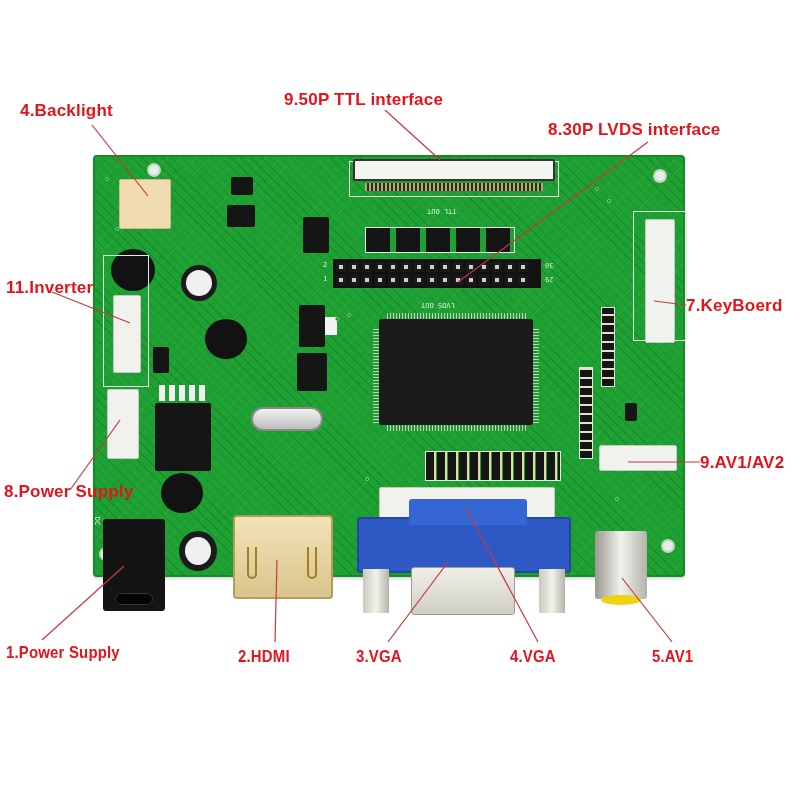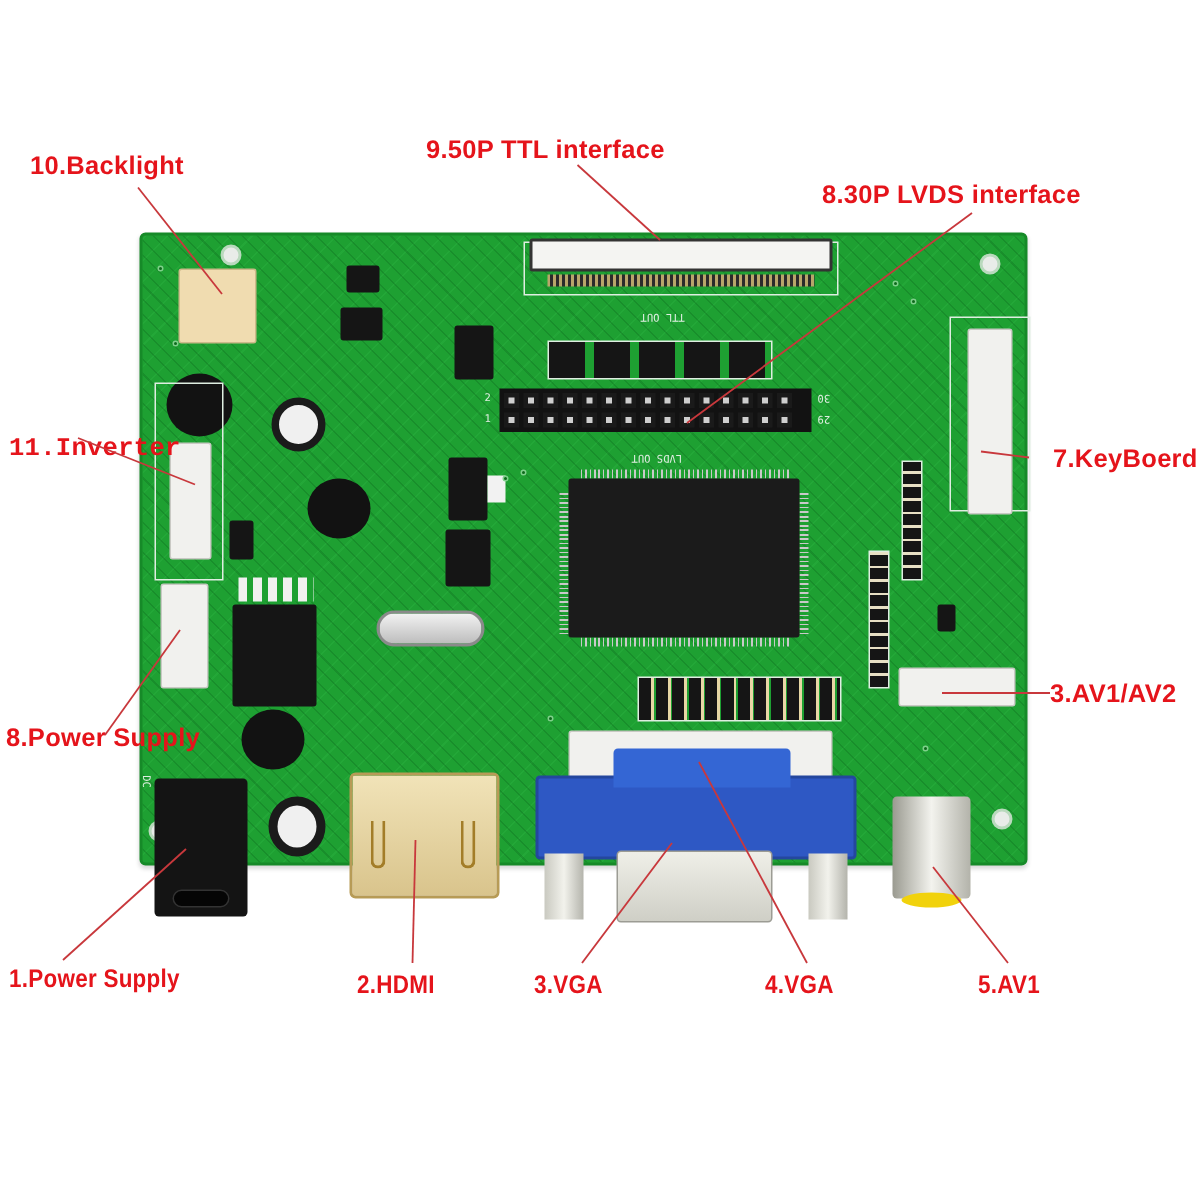--- a/index.html
+++ b/index.html
@@ -196,24 +196,24 @@
     <line x1="700" y1="462" x2="628" y2="462"></line>
     <line x1="70" y1="490" x2="120" y2="420"></line>
     <line x1="42" y1="640" x2="124" y2="566"></line>
     <line x1="275" y1="642" x2="277" y2="560"></line>
     <line x1="388" y1="642" x2="448" y2="562"></line>
     <line x1="538" y1="642" x2="466" y2="508"></line>
     <line x1="672" y1="642" x2="622" y2="578"></line>
   </g>
 </svg>
 
-<div class="label" style="left:20px; top:101px;">10.Backlight</div>
+<div class="label" style="left:20px; top:101px;">4.Backlight</div>
 <div class="label" style="left:284px; top:90px;">9.50P TTL interface</div>
 <div class="label" style="left:548px; top:120px;">8.30P LVDS interface</div>
-<div class="label" style="left:6px; top:290px;font-family:Liberation Mono, monospace;">11.Inverter</div>
-<div class="label" style="left:686px; top:296px;padding-left:16px;">7.KeyBoerd</div>
-<div class="label" style="left:700px; top:453px;">3.AV1/AV2</div>
+<div class="label" style="left:6px; top:278px;">11.Inverter</div>
+<div class="label" style="left:686px; top:296px;">7.KeyBoerd</div>
+<div class="label" style="left:700px; top:453px;">9.AV1/AV2</div>
 <div class="label" style="left:4px; top:482px;">8.Power Supply</div>
 <div class="label cond" style="left:6px; top:643px;">1.Power Supply</div>
 <div class="label cond" style="left:238px; top:647px;">2.HDMI</div>
 <div class="label cond" style="left:356px; top:647px;">3.VGA</div>
 <div class="label cond" style="left:510px; top:647px;">4.VGA</div>
 <div class="label cond" style="left:652px; top:647px;">5.AV1</div>
 
 </body></html>

